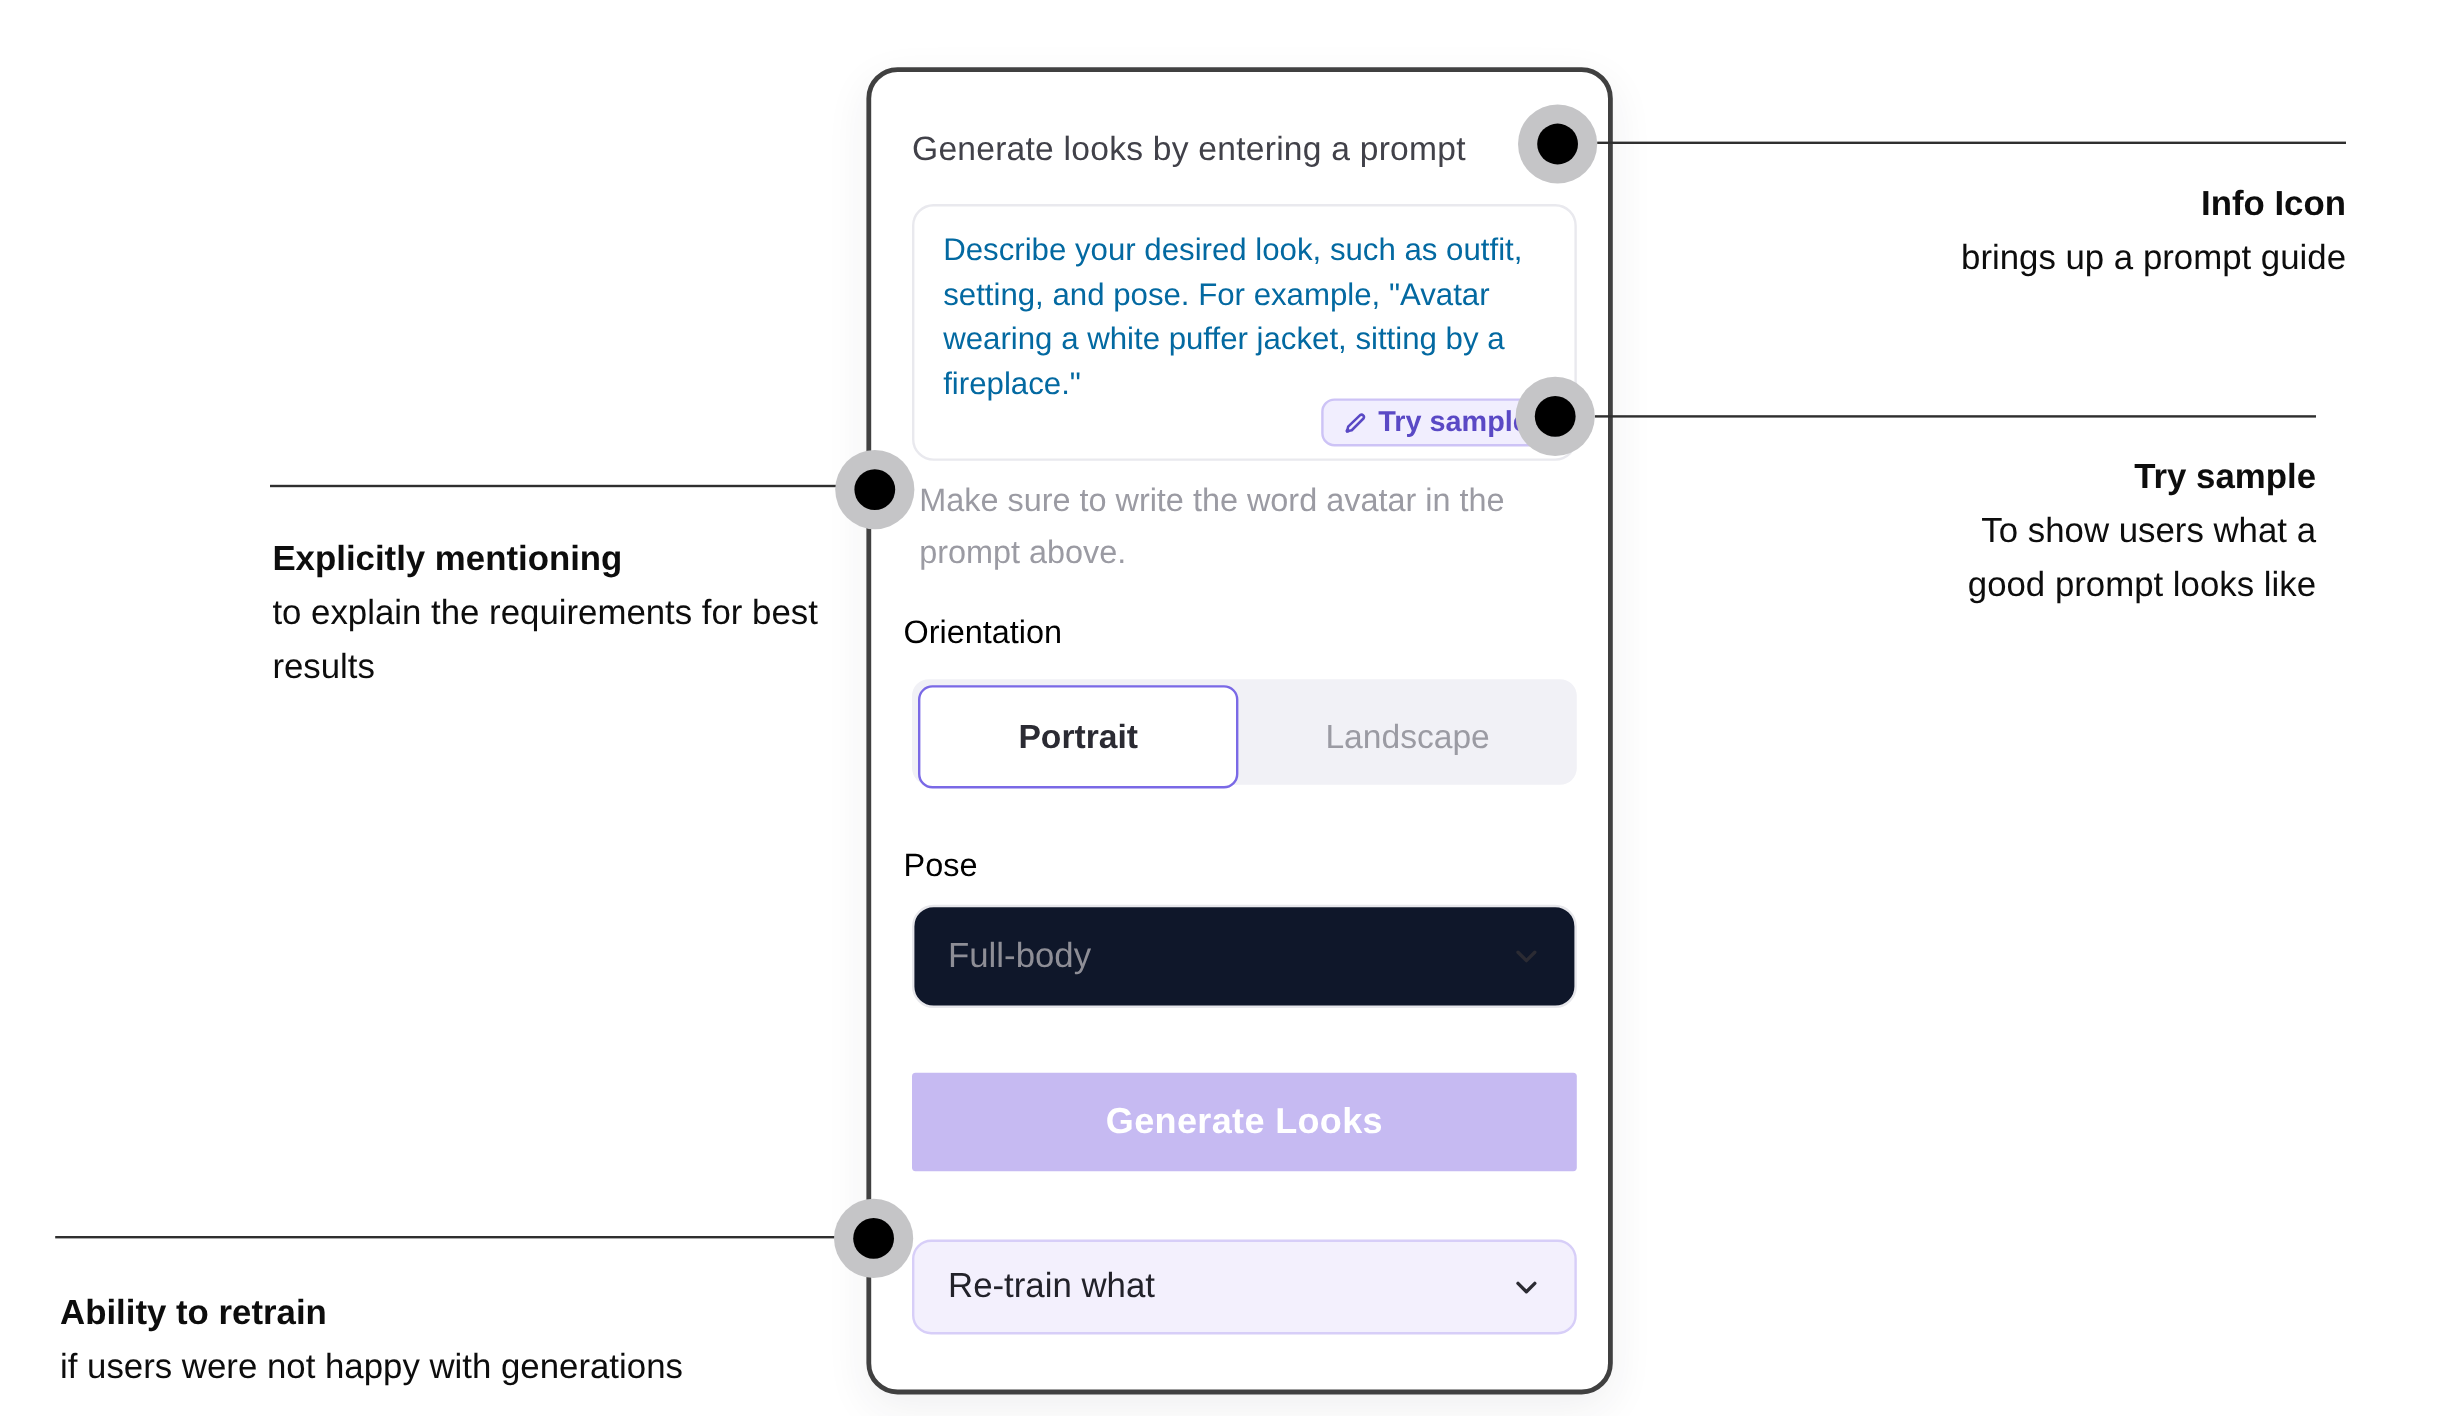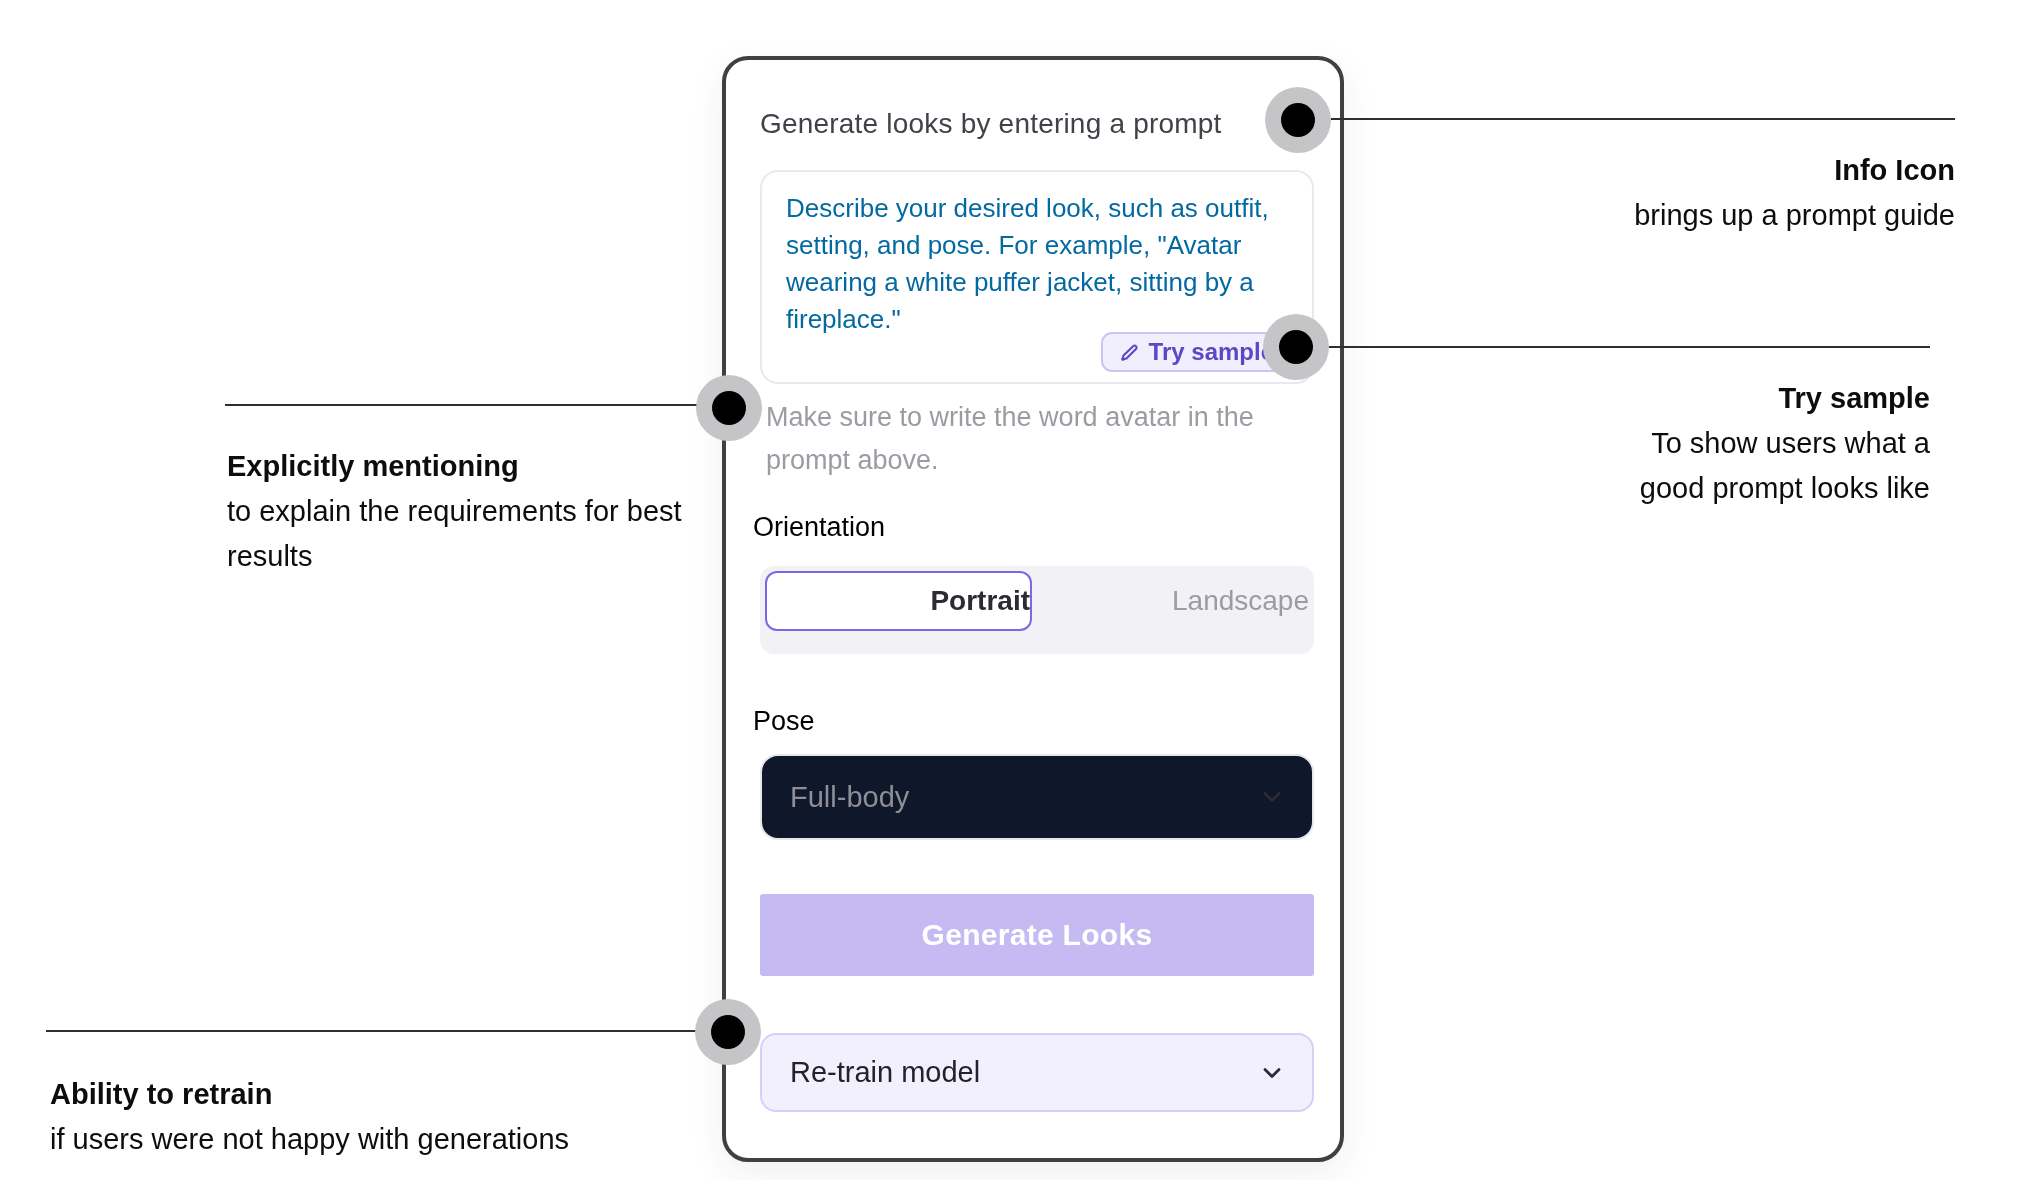--- a/index.html
+++ b/index.html
@@ -45,21 +45,21 @@
   }
 
   .field-label{position:absolute;left:27px;font-size:27px;color:#000000;}
   .label-orientation{top:452px;}
   .label-pose{top:646px;}
 
   .segmented{
     position:absolute;left:34px;top:506px;width:554px;height:88px;
     background:#f1f1f6;border-radius:14px;
   }
-  .seg-option{position:absolute;top:5px;height:60px;display:flex;align-items:center;justify-content:flex-end;cursor:pointer;}
+  .seg-option{position:absolute;top:5px;height:86px;display:flex;align-items:center;justify-content:center;cursor:pointer;}
   .seg-selected{
     left:5px;width:267px;background:#ffffff;border:2px solid #7a69e6;border-radius:12px;
     font-size:28px;font-weight:bold;color:#2b2b33;
   }
   .seg-unselected{left:277px;width:272px;font-size:28px;color:#9b9ba3;}
 
   .select-box{
     position:absolute;left:34px;width:554px;display:flex;align-items:center;cursor:pointer;
   }
   .pose-select{top:694px;height:86px;background:#0f172a;border:2px solid #e7e7eb;border-radius:18px;}
@@ -139,21 +139,21 @@
     <div class="select-box pose-select">
       <span class="pose-value">Full-body</span>
       <svg class="chevron" viewBox="0 0 24 24" fill="none" stroke="#2b2b33" stroke-width="2.4" stroke-linecap="round" stroke-linejoin="round">
         <path d="M6 9l6 6 6-6"></path>
       </svg>
     </div>
 
     <button class="generate-btn">Generate Looks</button>
 
     <div class="select-box retrain-select">
-      <span class="retrain-value">Re-train model</span>
+      <span class="retrain-value">Re-train what</span>
       <svg class="chevron" viewBox="0 0 24 24" fill="none" stroke="#2b2b33" stroke-width="2.4" stroke-linecap="round" stroke-linejoin="round">
         <path d="M6 9l6 6 6-6"></path>
       </svg>
     </div>
   </div>
 
   <div class="callout-line line-info"></div>
   <div class="callout-line line-try"></div>
   <div class="callout-line line-explicit"></div>
   <div class="callout-line line-retrain"></div>

